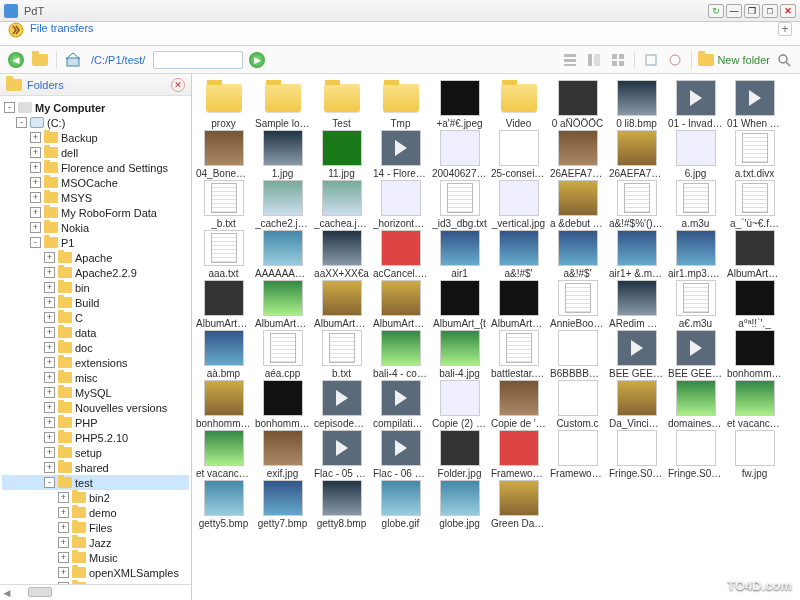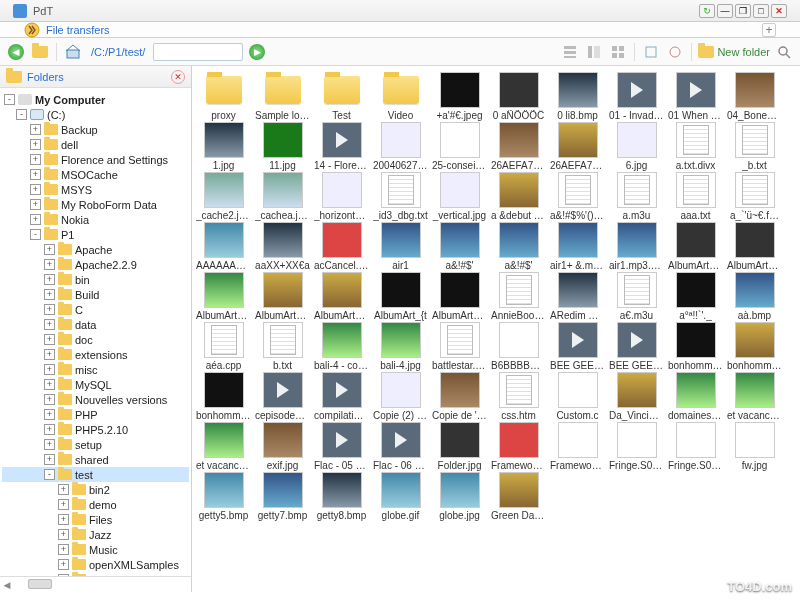--- a/index.html
+++ b/index.html
@@ -1,28 +1,28 @@
 <!DOCTYPE html>
 <html><head>
 <meta charset="utf-8">
 <style>
 * { margin: 0; padding: 0; box-sizing: border-box; }
 body { font-family: Tahoma, Arial, sans-serif; font-size: 11px; background: #fff; width: 800px; height: 600px; overflow: hidden; position: relative; }
 
 
-.titlebar { height: 22px; background: linear-gradient(#f8f8f8, #ececec); border-bottom: 1px solid #ccc; display: flex; align-items: center; padding: 0 13px; }
+.titlebar { height: 22px; background: linear-gradient(#f8f8f8, #ececec); border-bottom: 1px solid #ccc; display: flex; align-items: center; padding: 0 4px; }
 .titlebar .app-icon { width: 14px; height: 14px; background: #4a90d9; border-radius: 2px; margin-right: 6px; }
 .titlebar .title { flex: 1; color: #555; font-size: 11px; }
 .titlebar .win-btns { display: flex; gap: 2px; }
 .titlebar .win-btn { width: 16px; height: 14px; border: 1px solid #aaa; border-radius: 2px; display: flex; align-items: center; justify-content: center; font-size: 9px; background: #f4f4f4; cursor: pointer; }
 .titlebar .win-btn.green { color: #3a3; }
 .titlebar .win-btn.close { color: #d22; font-weight: bold; }
 
 
-.transfers-bar { height: 16px; display: flex; align-items: center; padding: 0 24px; border-bottom: 1px solid #d0d0d0; background: #fdfdfd; }
+.transfers-bar { height: 24px; display: flex; padding: 0 8px; border-bottom: 1px solid #d0d0d0; background: #fdfdfd; }
 .transfers-bar .ft-icon { width: 16px; height: 16px; margin-right: 6px; }
 .transfers-bar .ft-label { color: #2a6fcf; font-size: 11px; }
 .transfers-bar .plus { margin-left: auto; color: #777; font-size: 12px; border: 1px solid #ccc; width: 14px; height: 14px; text-align: center; line-height: 12px; border-radius: 2px; cursor: pointer; }
 
 
 .toolbar { height: 28px; display: flex; align-items: center; padding: 0 6px; gap: 4px; border-bottom: 1px solid #d8d8d8; background: #fafafa; }
 .toolbar .tbtn { width: 20px; height: 20px; display: flex; align-items: center; justify-content: center; border-radius: 3px; cursor: pointer; }
 .toolbar .sep { width: 1px; height: 18px; background: #ddd; margin: 0 2px; }
 .toolbar .path { color: #2a6fcf; font-size: 11px; padding: 0 4px; }
 .toolbar .search { width: 90px; height: 18px; border: 1px solid #bcd; border-radius: 2px; font-size: 11px; padding: 0 4px; }
@@ -75,21 +75,21 @@
 .thumb.play-t .play { width: 0; height: 0; border-left: 12px solid #fff; border-top: 8px solid transparent; border-bottom: 8px solid transparent; opacity: .9; }
 .item .name { font-size: 10px; color: #333; text-align: center; width: 55px; white-space: nowrap; overflow: hidden; text-overflow: ellipsis; line-height: 12px; }
 
 
 .fill-a{background:linear-gradient(#234,#89a)}.fill-b{background:linear-gradient(#384,#ae8)}.fill-c{background:#1a7a1a}.fill-d{background:#111;color:#fff}.fill-e{background:linear-gradient(#ca4,#863)}.fill-f{background:#eef}.fill-g{background:linear-gradient(#48a,#9cd)}.fill-h{background:#d44}.fill-i{background:linear-gradient(#753,#a86)}.fill-j{background:#fff}.fill-k{background:linear-gradient(#358,#6ac)}.fill-l{background:#333}.fill-m{background:linear-gradient(#7a9,#cde)}
 
 
 .content::-webkit-scrollbar{width:16px}.content::-webkit-scrollbar-thumb{background:#ccc;border:1px solid #aaa;border-radius:2px}
 
 
-.watermark { position: absolute; right: 8px; bottom: 6px; color: rgba(255,255,255,.85); font-size: 13px; font-weight: bold; text-shadow: 0 1px 2px rgba(0,0,0,.6); display:flex; align-items:center; gap:21px; pointer-events:none; }
+.watermark { position: absolute; right: 8px; bottom: 6px; color: rgba(255,255,255,.85); font-size: 13px; font-weight: bold; text-shadow: 0 1px 2px rgba(0,0,0,.6); display:flex; align-items:flex-start; gap:21px; pointer-events:none; }
 .watermark .wico { width:16px;height:16px;background:rgba(255,255,255,.8);border-radius:50%; }
 </style>
 </head>
 <body>
 
 <div class="titlebar">
   <div class="app-icon"></div>
   <div class="title">PdT</div>
   <div class="win-btns">
     <div class="win-btn green">↻</div>
@@ -374,27 +374,33 @@
         <div class="item">
           <div class="thumb folder-t">
             <div class="folder-shape"></div>
           </div>
           <div class="name">Test</div>
         </div>
         <div class="item">
           <div class="thumb folder-t">
             <div class="folder-shape"></div>
           </div>
-          <div class="name">Video</div>
+          <div class="name">Tmp</div>
         </div>
         <div class="item">
           <div class="thumb img-t fill-d"></div>
           <div class="name">+a'#€.jpeg</div>
         </div>
         <div class="item">
+          <div class="thumb folder-t">
+            <div class="folder-shape"></div>
+          </div>
+          <div class="name">Video</div>
+        </div>
+        <div class="item">
           <div class="thumb img-t fill-l"></div>
           <div class="name">0 aÑÕÖÕĈ</div>
         </div>
         <div class="item">
           <div class="thumb img-t fill-a"></div>
           <div class="name">0 li8.bmp</div>
         </div>
         <div class="item">
           <div class="thumb play-t">
             <div class="play"></div>
@@ -492,27 +498,27 @@
         <div class="item">
           <div class="thumb doc-t">
             <div class="doc-shape"></div>
           </div>
           <div class="name">a.m3u</div>
         </div>
         <div class="item">
           <div class="thumb doc-t">
             <div class="doc-shape"></div>
           </div>
+          <div class="name">a_`'ü~€.f…</div>
+        </div>
+        <div class="item">
+          <div class="thumb doc-t">
+            <div class="doc-shape"></div>
+          </div>
           <div class="name">aaa.txt</div>
-        </div>
-        <div class="item">
-          <div class="thumb doc-t">
-            <div class="doc-shape"></div>
-          </div>
-          <div class="name">a_`'ü~€.f…</div>
         </div>
         <div class="item">
           <div class="thumb img-t fill-g"></div>
           <div class="name">AAAAAAA`.t</div>
         </div>
         <div class="item">
           <div class="thumb img-t fill-a"></div>
           <div class="name">aaXX+XX€a</div>
         </div>
         <div class="item">
@@ -657,26 +663,20 @@
           </div>
           <div class="name">compilation-log</div>
         </div>
         <div class="item">
           <div class="thumb img-t fill-f"></div>
           <div class="name">Copie (2) de b</div>
         </div>
         <div class="item">
           <div class="thumb img-t fill-i"></div>
           <div class="name">Copie de 'tran</div>
-        </div>
-        <div class="item">
-          <div class="thumb doc-t">
-            <div class="doc-shape"></div>
-          </div>
-          <div class="name">css.htm</div>
         </div>
         <div class="item">
           <div class="thumb img-t fill-j"></div>
           <div class="name">Custom.c</div>
         </div>
         <div class="item">
           <div class="thumb img-t fill-e"></div>
           <div class="name">Da_Vinci_Vitr</div>
         </div>
         <div class="item">

